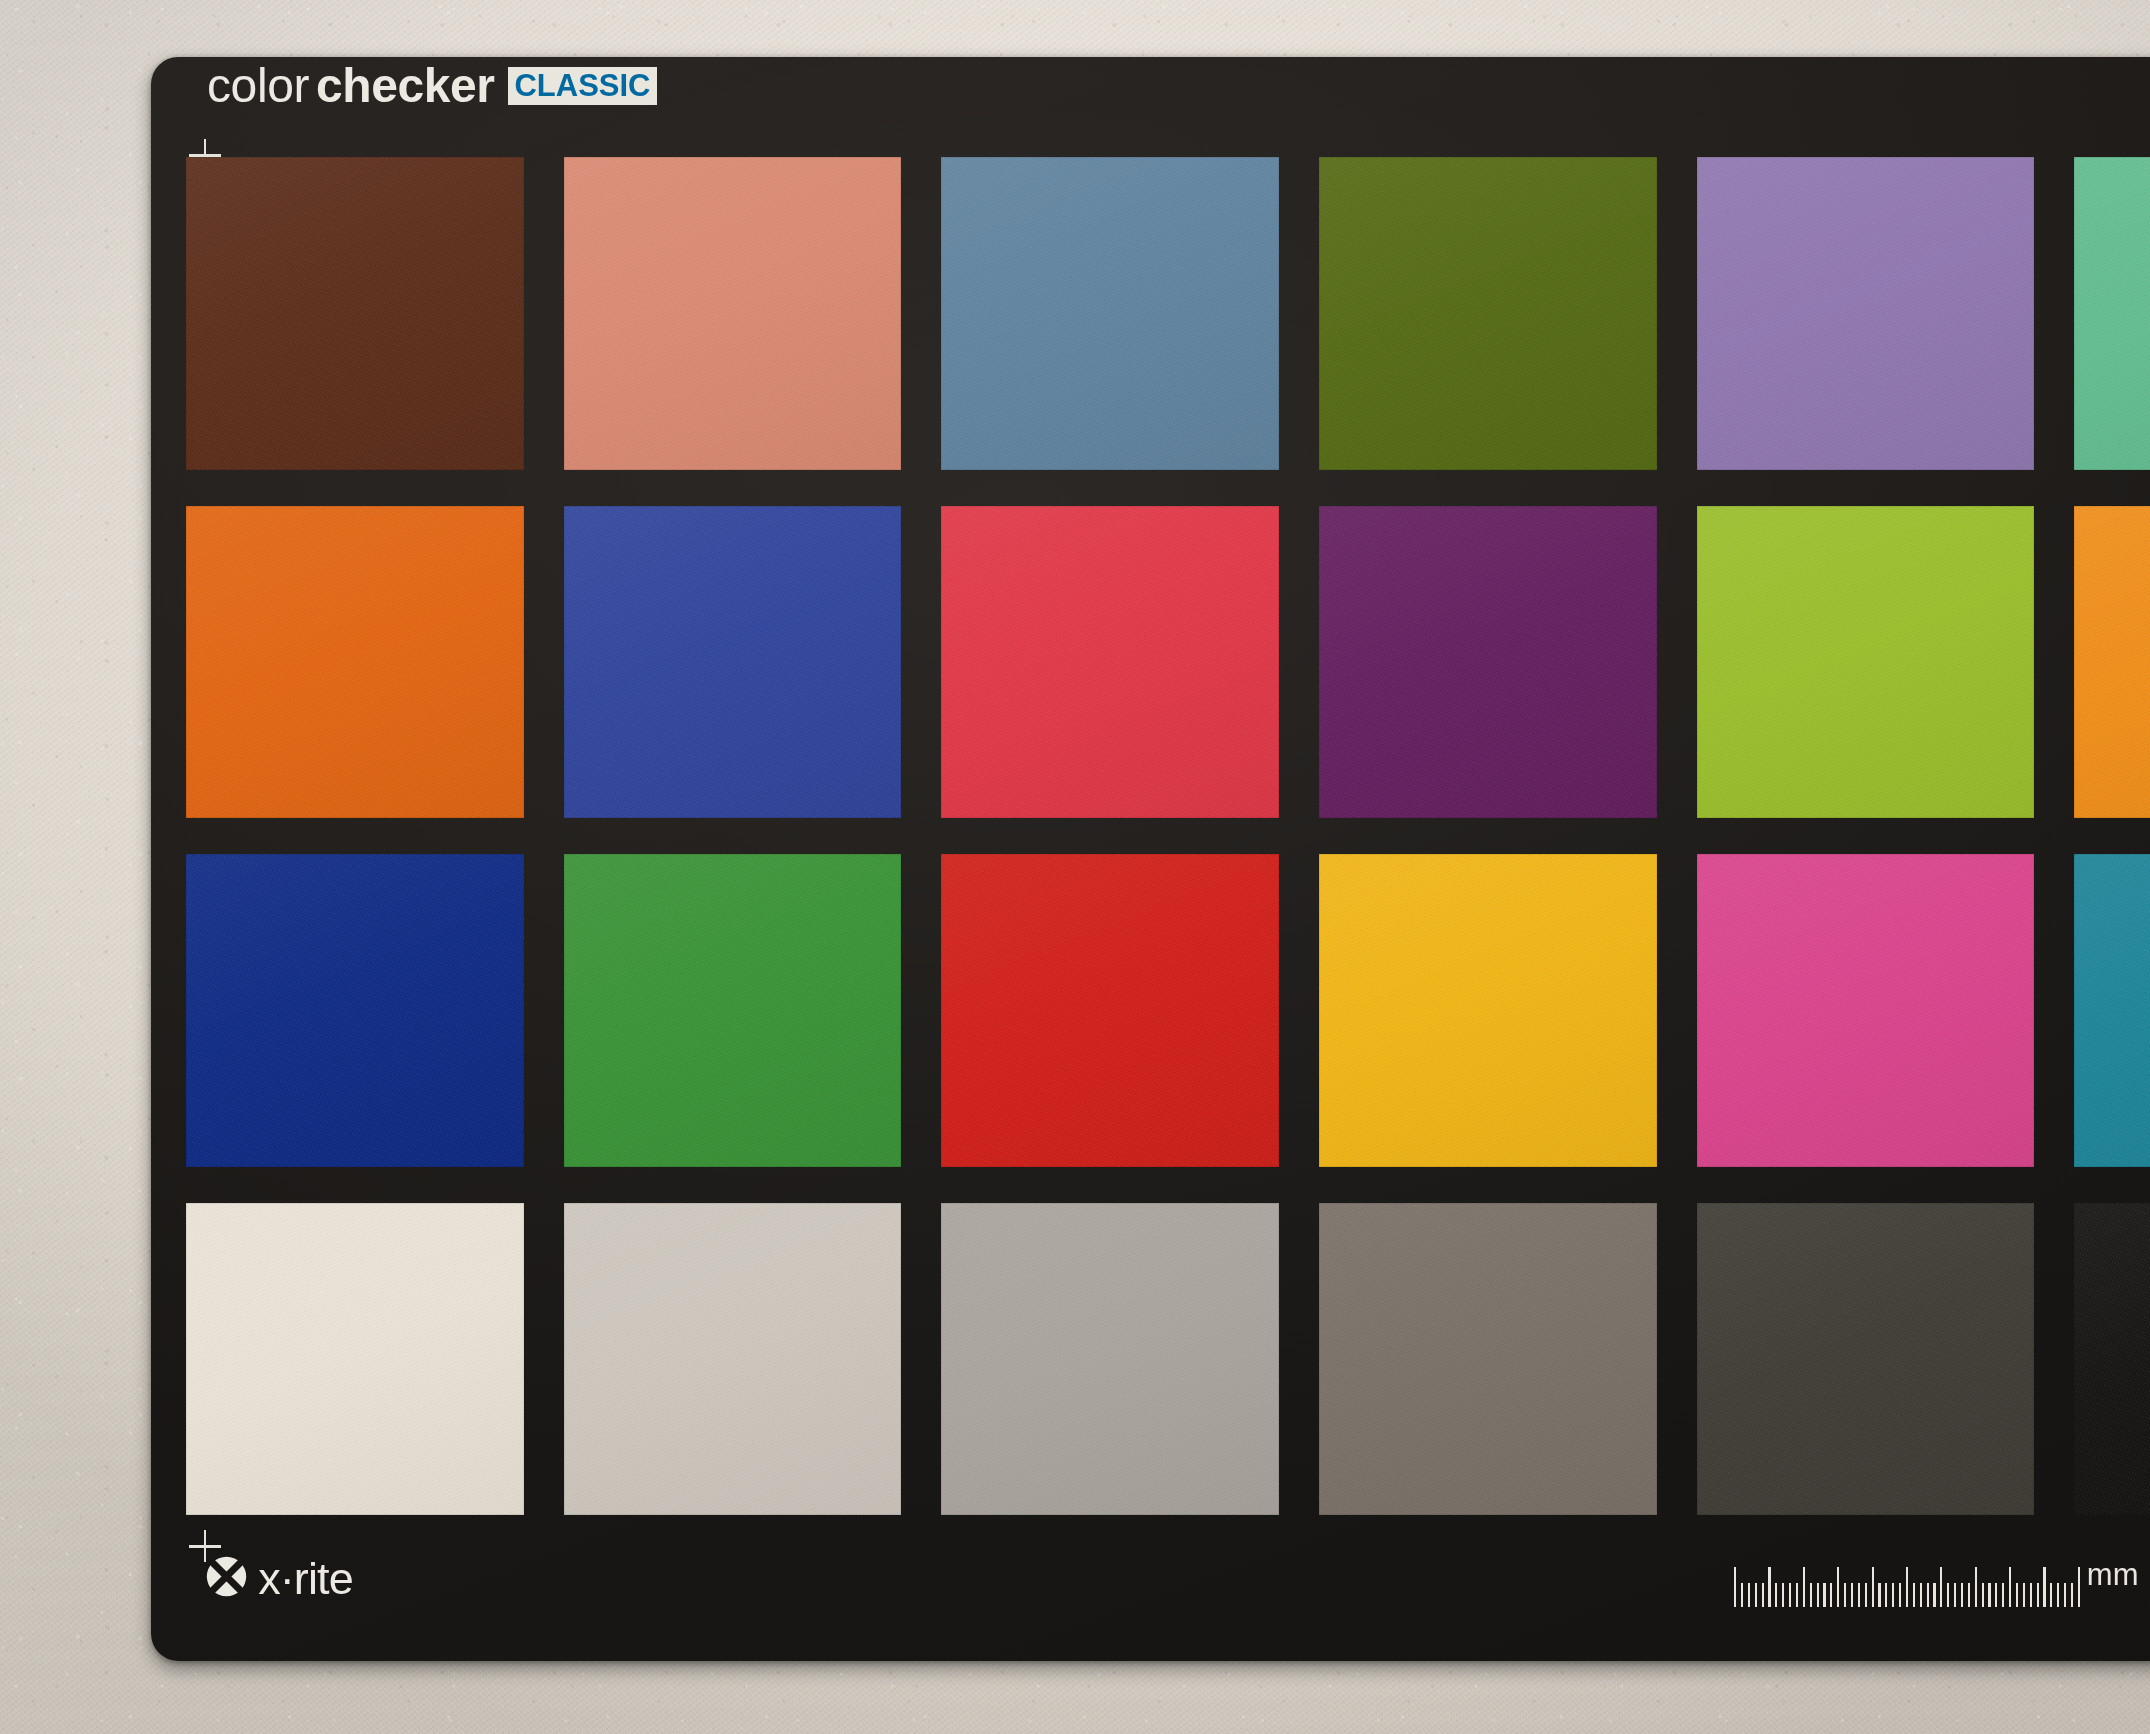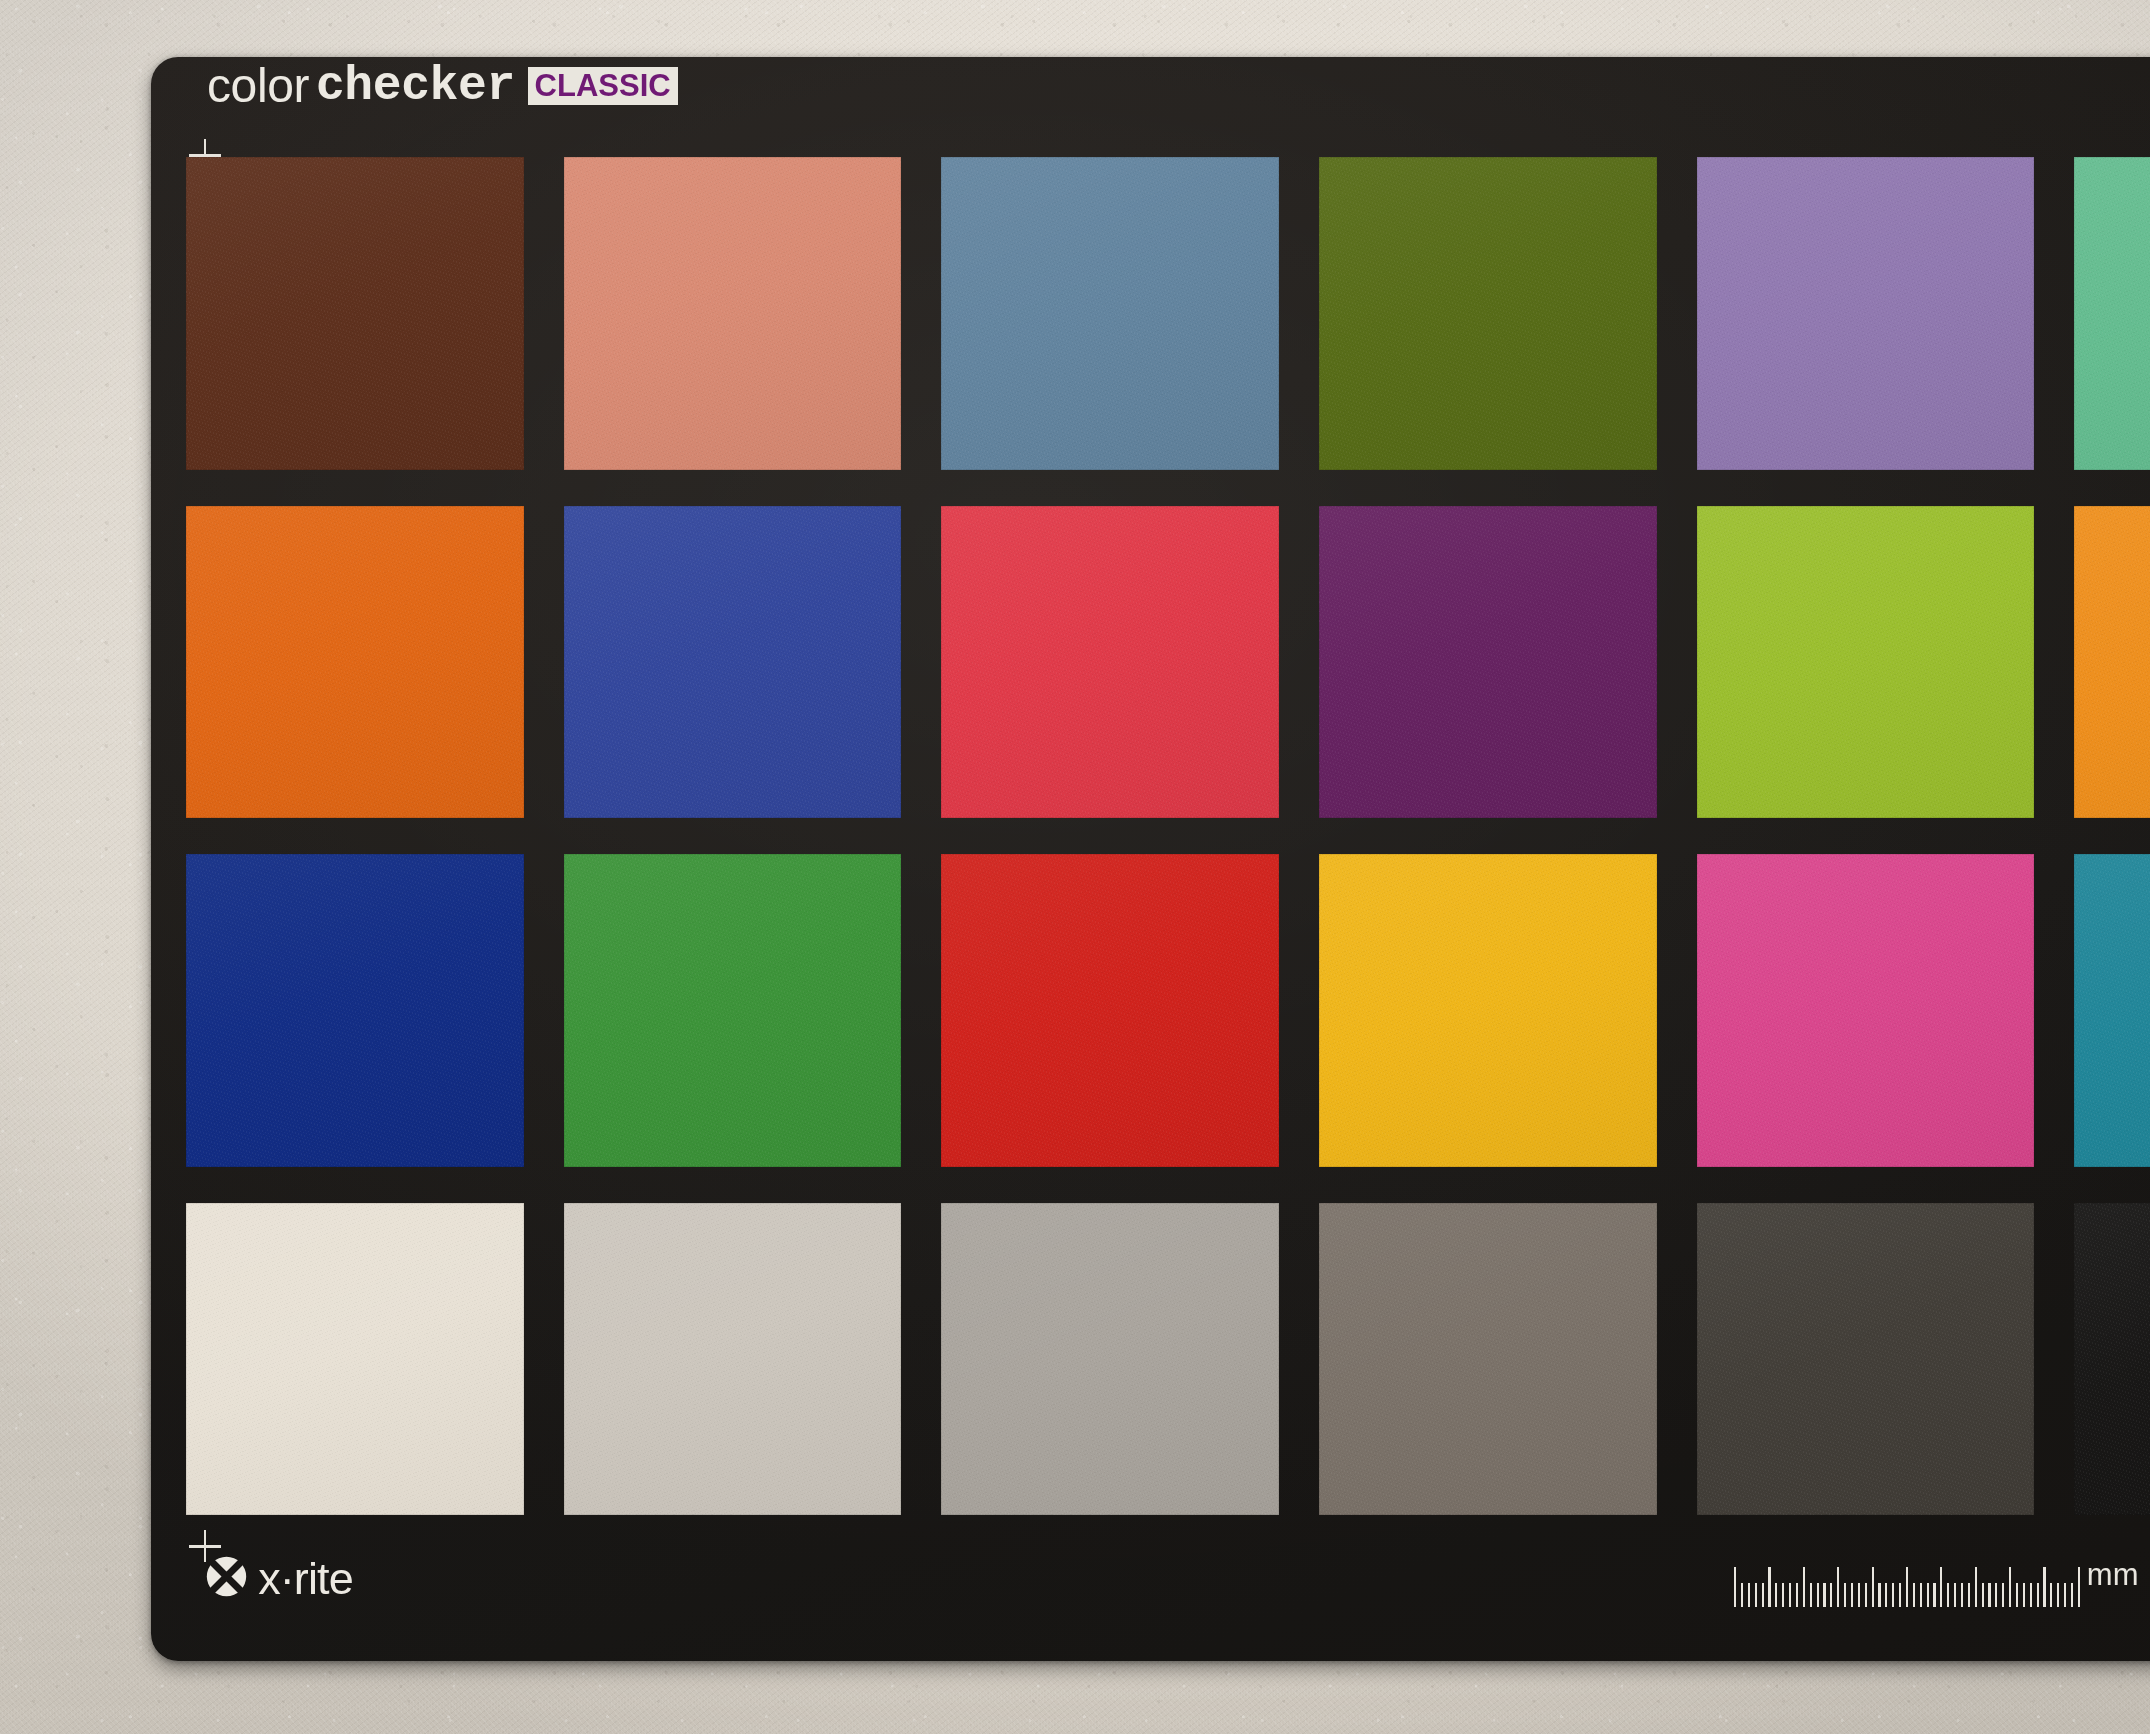--- a/index.html
+++ b/index.html
@@ -90,24 +90,24 @@
     position: absolute;
     left: 56px;
     top: 5px;
     display: flex;
     align-items: center;
     gap: 9.5px;
     white-space: nowrap;
   }
   .brand-word { font-size: 48px; letter-spacing: -0.4px; color: #ece9e2; line-height: 1; }
   .brand-light { font-weight: 300; }
-  .brand-bold  { font-weight: 700; margin-left: -2.6px; font-family: Liberation Mono, monospace; }
+  .brand-bold  { font-weight: 700; margin-left: -2.6px; }
   #classic-badge {
     background: #e9e6de;
-    color: #701a75;
+    color: #0369a1;
     font-size: 31px;
     font-weight: 700;
     letter-spacing: 0px;
     padding: 3px 6.9px 4.7px 6.9px;
     line-height: 1;
     margin-left: 3.4px;
   }
 
   
   .crosshair {

